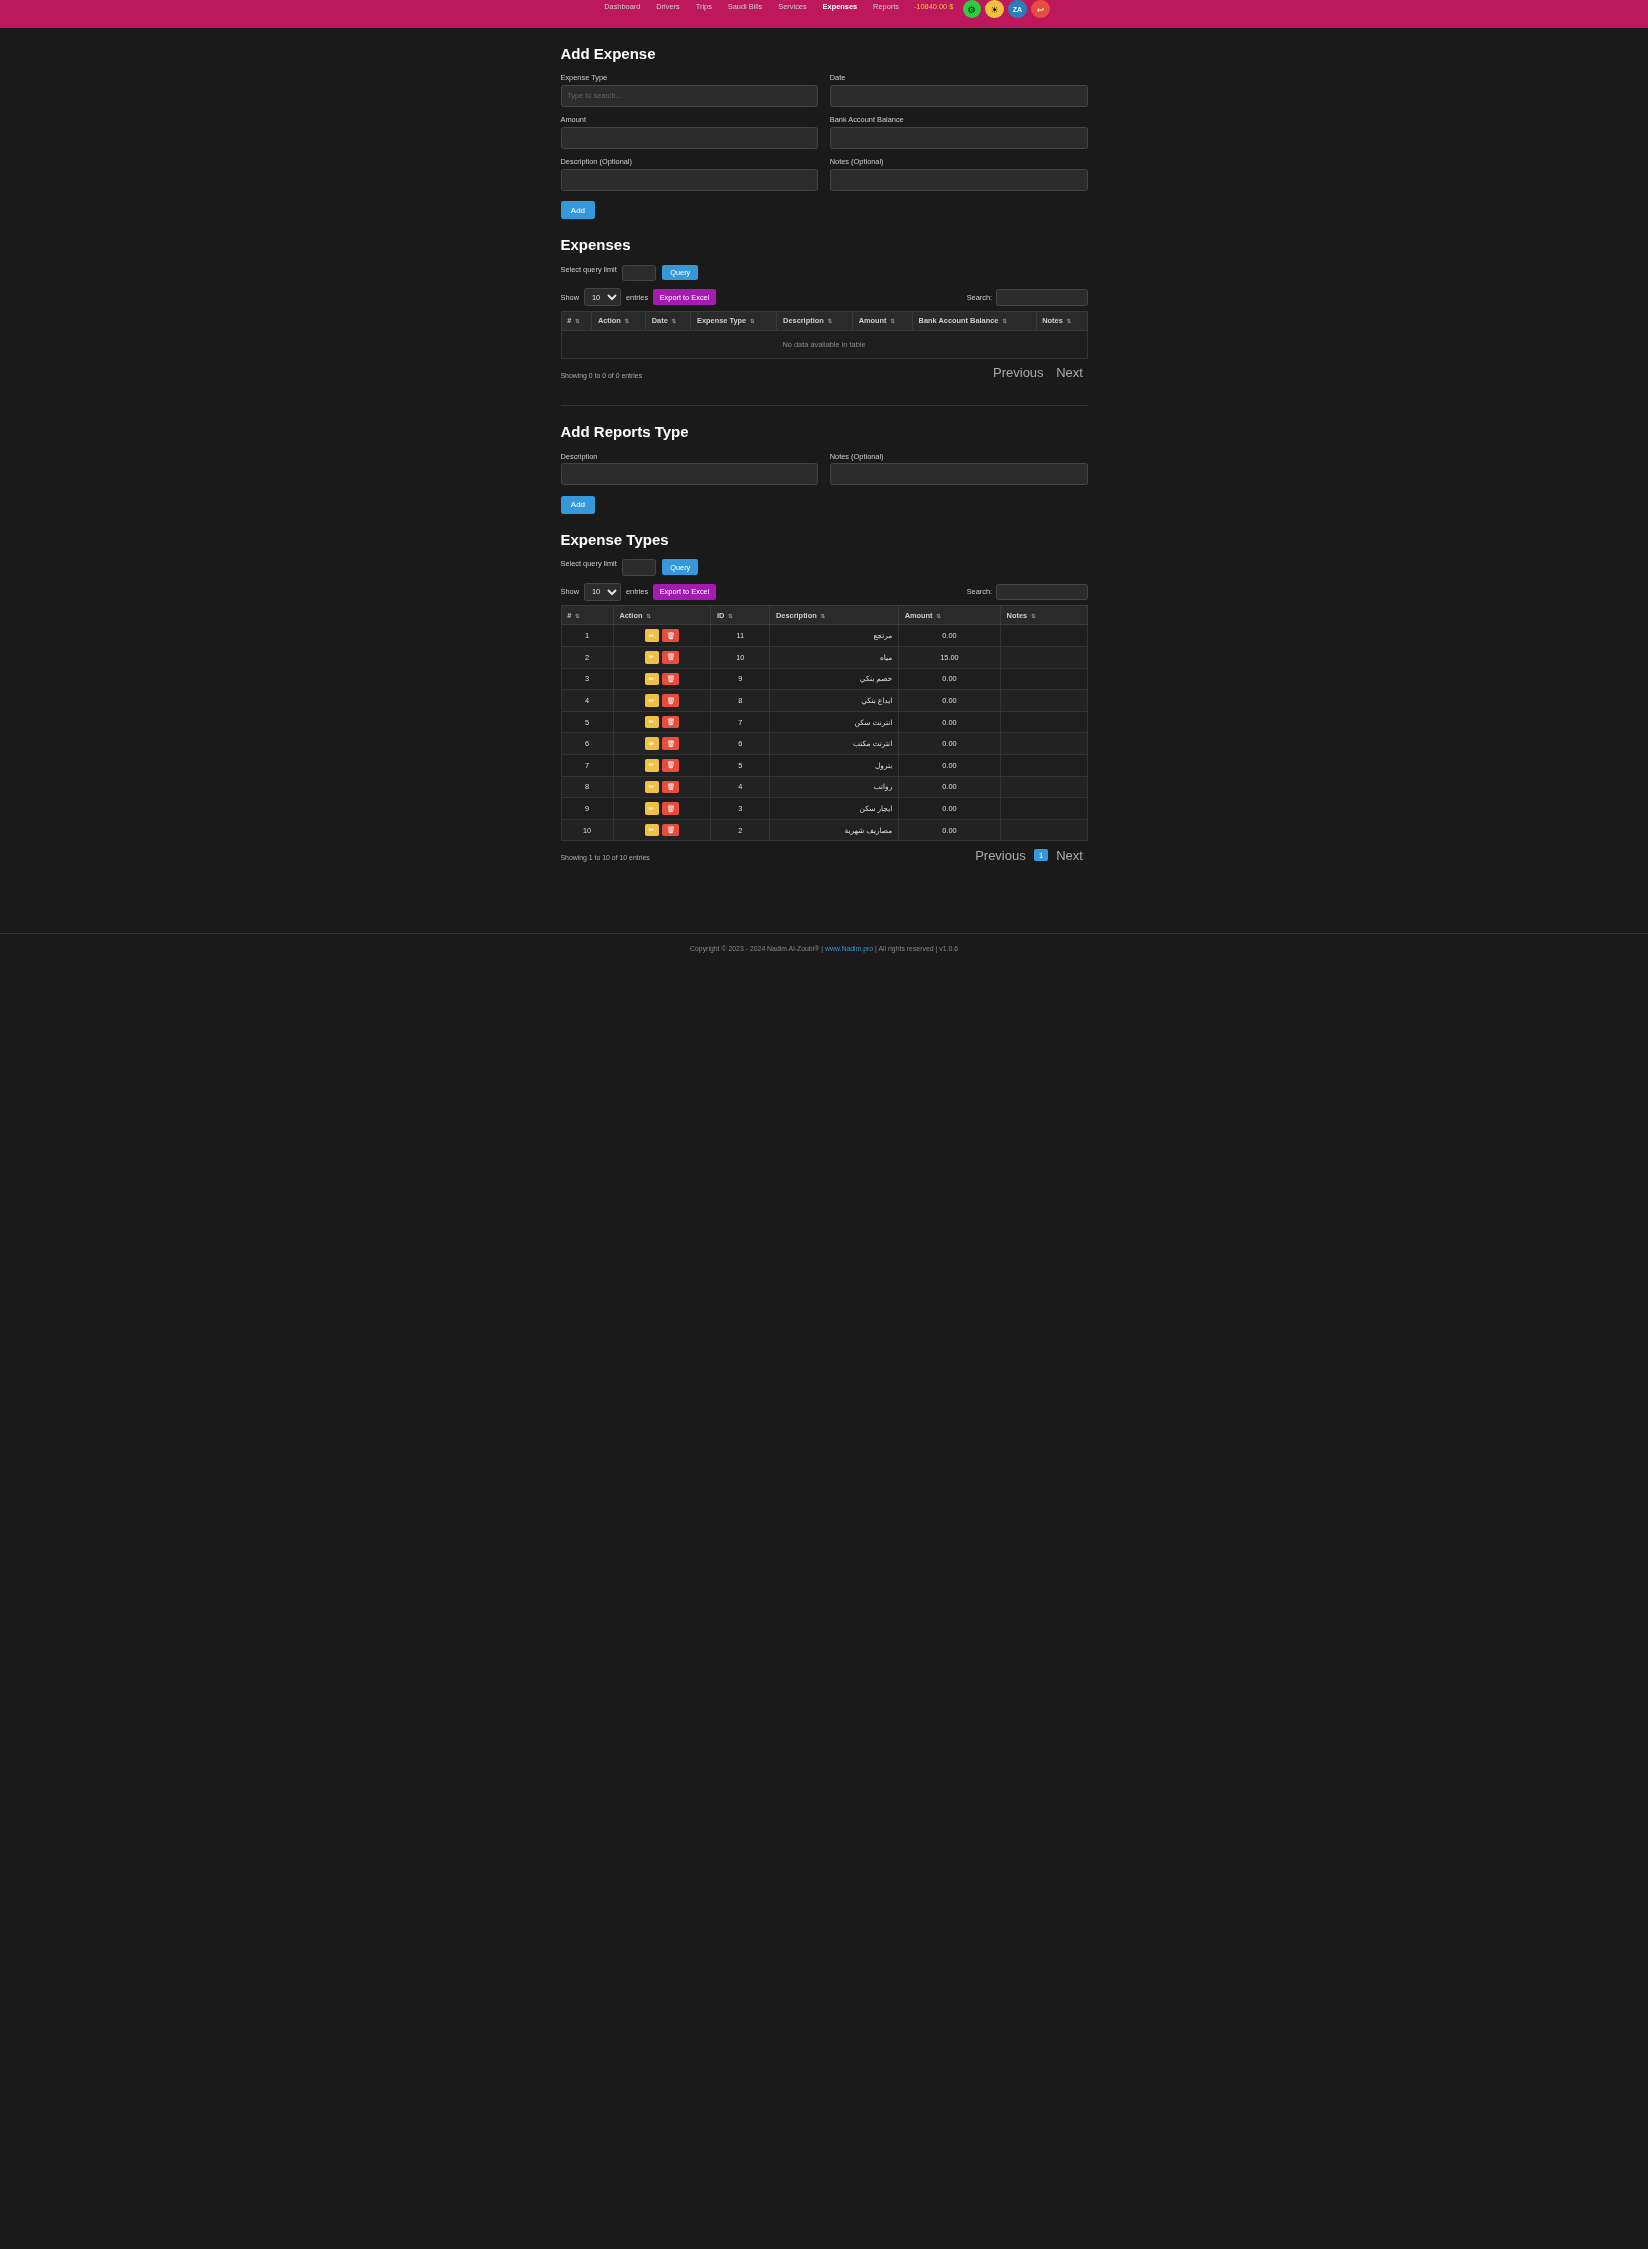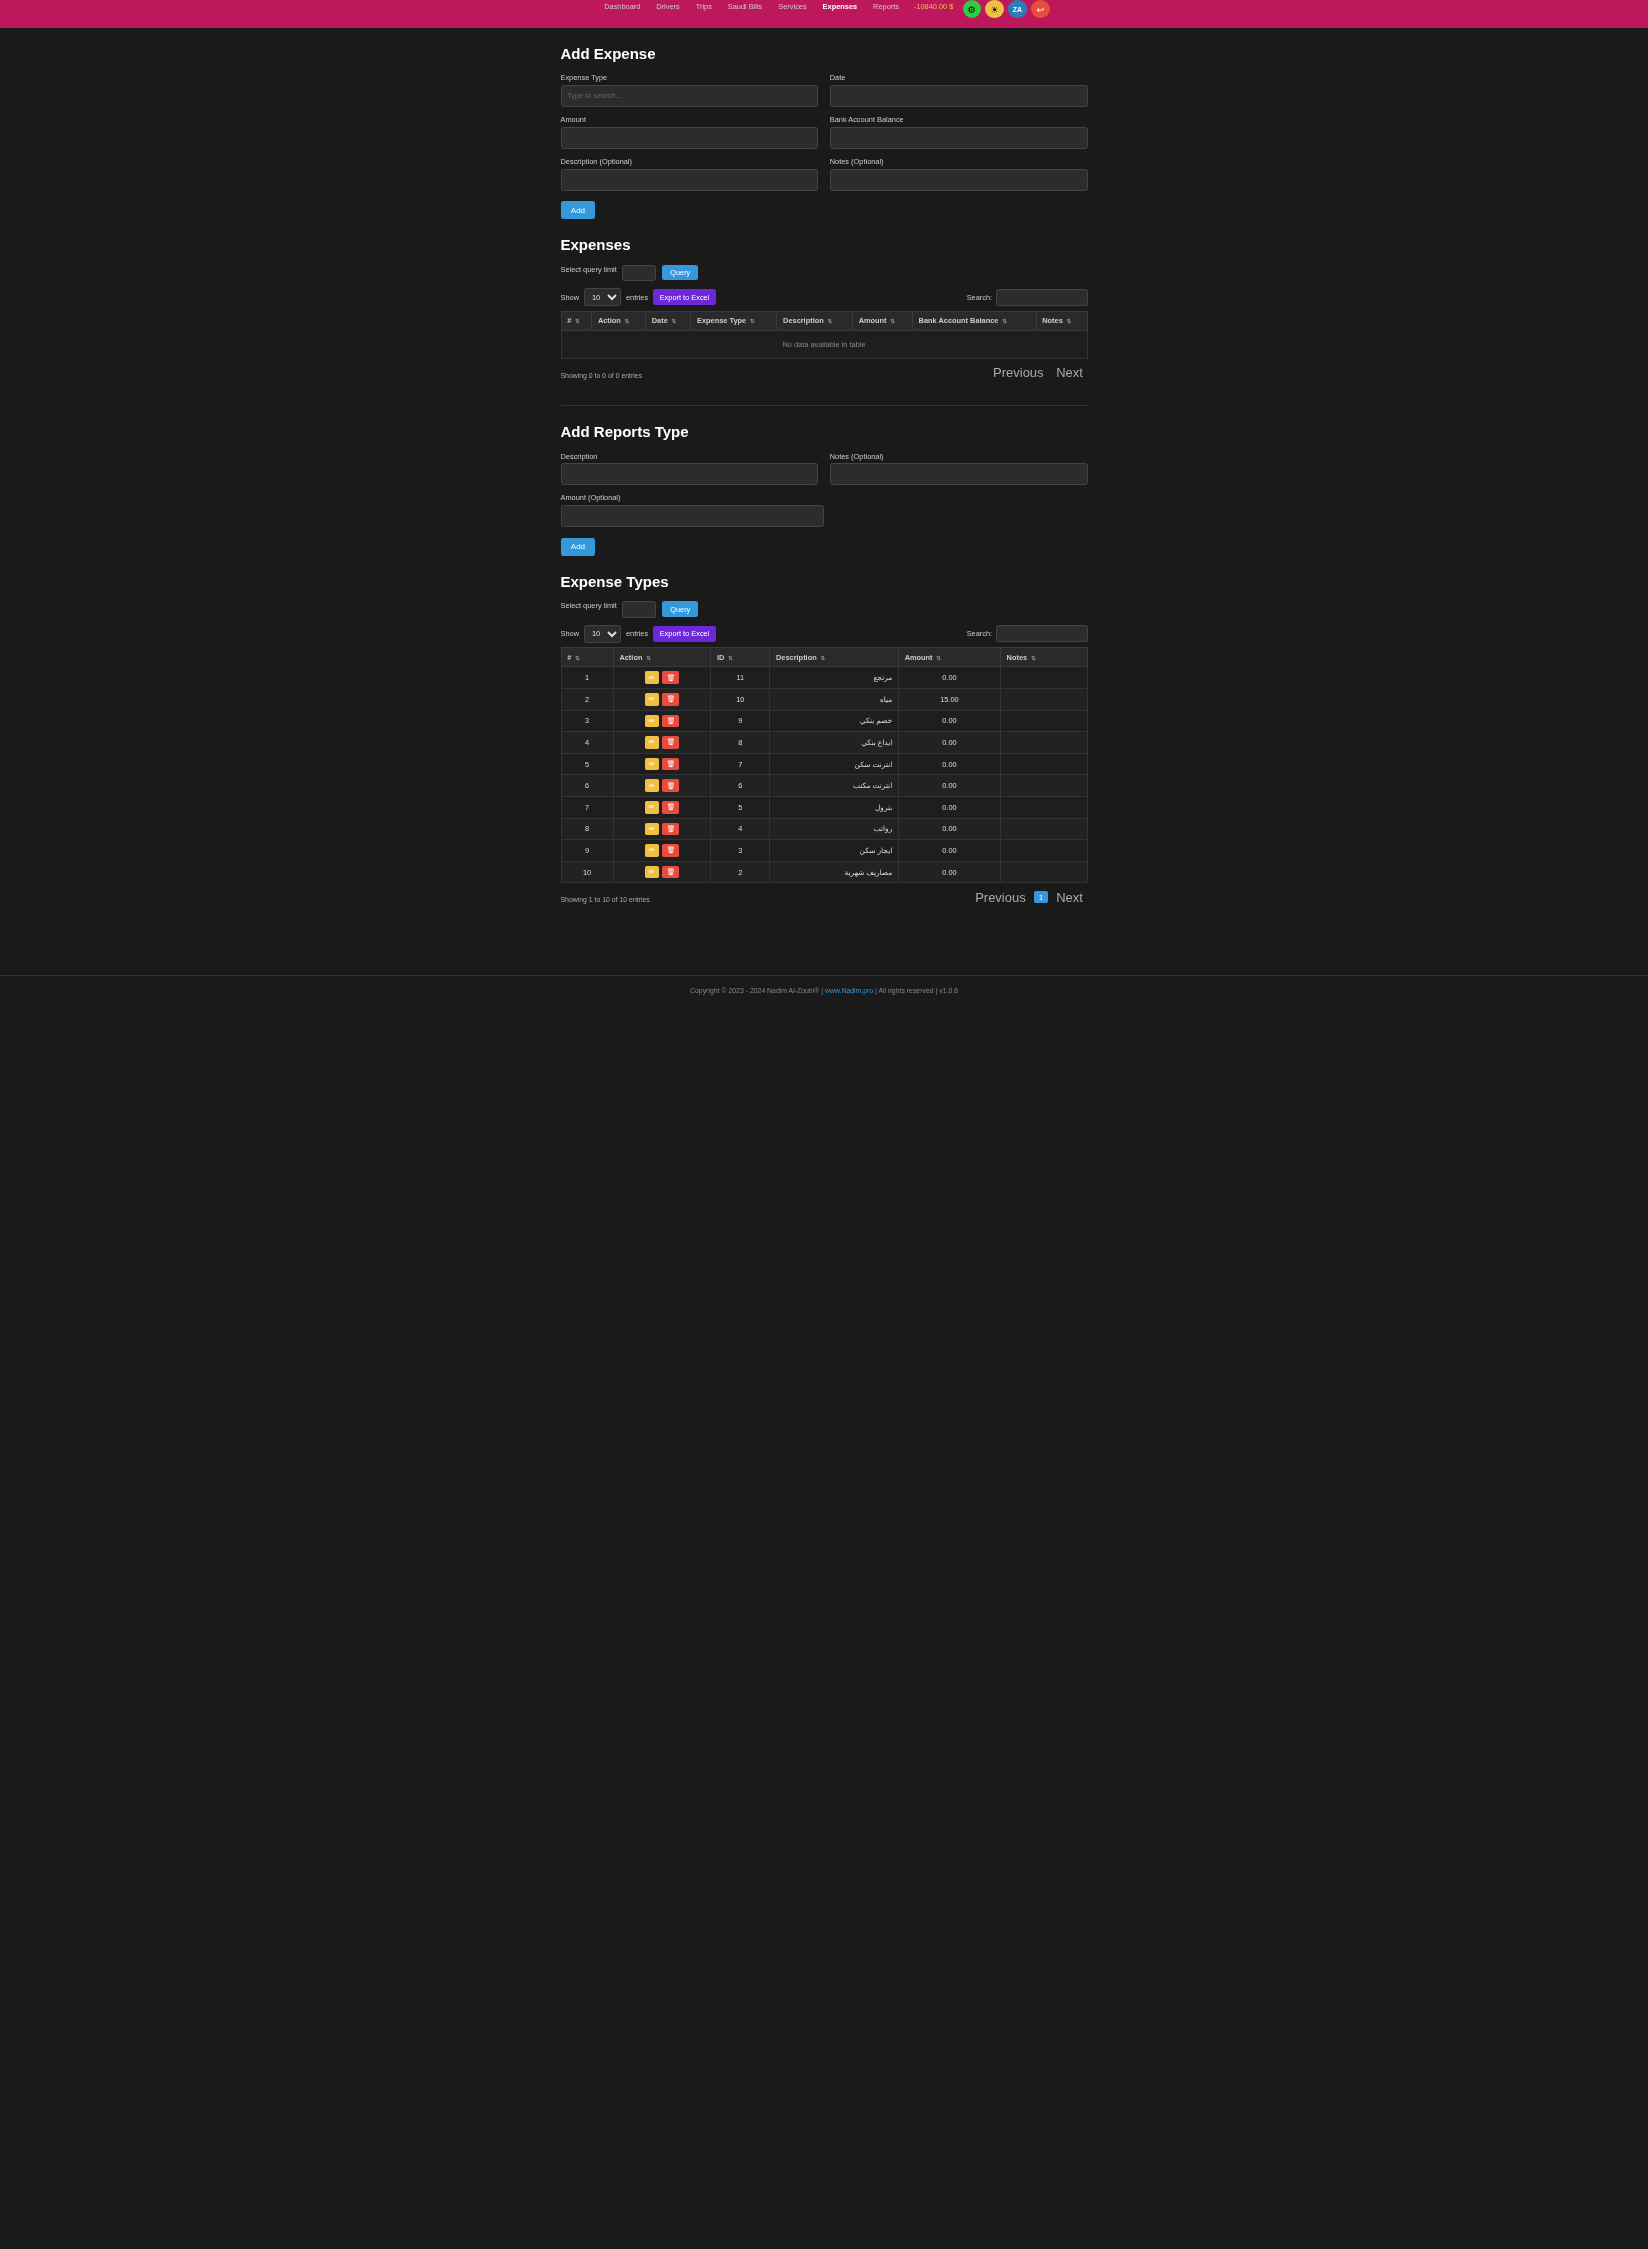--- a/index.html
+++ b/index.html
@@ -167,21 +167,21 @@
     .show-select {
       background: #2c2c2c;
       border: 0.6px solid #444;
       color: #e0e0e0;
       padding: 2.3px 3.4px;
       border-radius: 2.3px;
       font-size: 7.4px;
     }
 
     .btn-export {
-      background: #6d28d9;
+      background: #a21caf;
       color: #fff;
       border: none;
       padding: 3.4px 6.9px;
       border-radius: 2.3px;
       cursor: pointer;
       font-size: 7.4px;
     }
 
     .search-right {
       display: flex;
@@ -447,26 +447,20 @@
       <div class="form-group" style="max-width: 263px;">
         <label>Description</label>
         <input type="text" style="">
       </div>
       <div class="form-group">
         <label>Notes (Optional)</label>
         <input type="text" style="">
       </div>
     </div>
 
-    <div class="form-row">
-      <div class="form-group" style="max-width: 263px;">
-        <label>Amount (Optional)</label>
-        <input type="text" style="">
-      </div>
-    </div>
 
     <button class="btn-add">Add</button>
   </div>
 
   <div class="table-section">
     <h2>Expense Types</h2>
 
     <div class="table-controls">
       <label>Select query limit</label>
       <input type="text" class="query-limit-input" style="">

